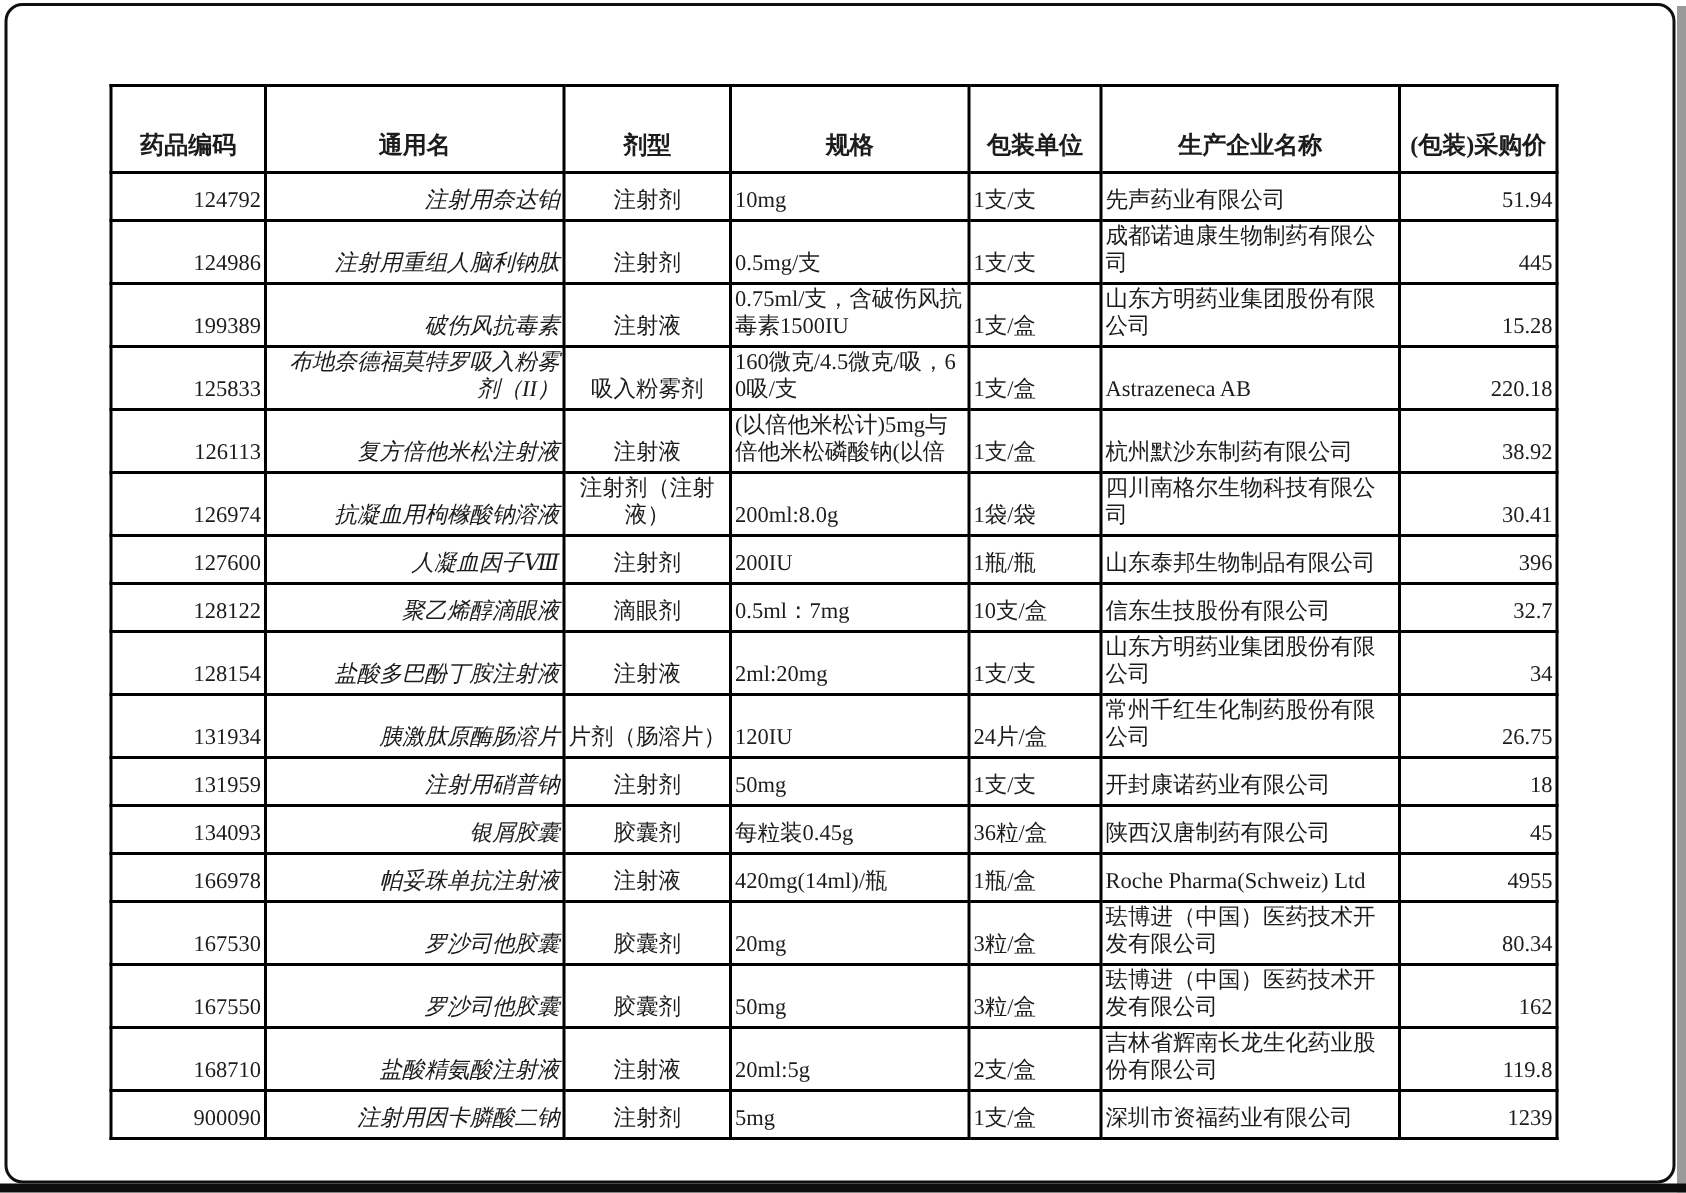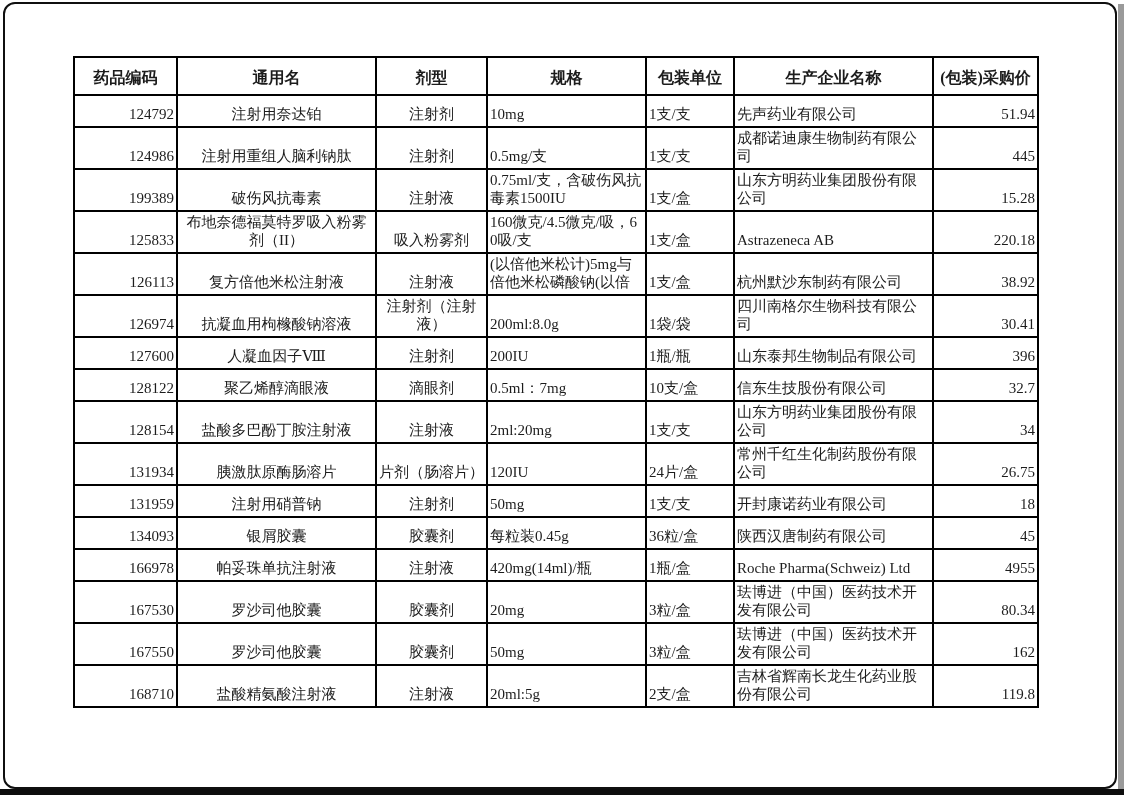--- a/index.html
+++ b/index.html
@@ -26,30 +26,30 @@
   }
   table.sheet th, table.sheet td {
     border:2px solid #000;
     vertical-align:bottom;
     box-sizing:border-box;
     overflow:hidden;
     word-break:break-all;
     padding:1px 2px 3px 2px;
   }
   table.sheet th {
-    height:38px; font-weight:bold; font-size:16px;
+    height:58px; font-weight:bold; font-size:16px;
     text-align:center; padding-bottom:7px;
   }
   table.sheet td { height:32px; }
   
   col.w0{width:103px;} col.w1{width:199px;} col.w2{width:111px;}
   col.w3{width:159px;} col.w4{width:88px;}  col.w5{width:199px;} col.w6{width:105px;}
   
   td:nth-child(1){ text-align:right; }
-  td:nth-child(2){ text-align:center; padding-left:2px; padding-right:1px; }
+  td:nth-child(2){ text-align:right; padding-left:2px; padding-right:1px;font-style:italic; }
   td:nth-child(3){ text-align:center; }
   td:nth-child(4){ text-align:left; padding-left:1px; padding-right:6px; }
   td:nth-child(5){ text-align:left; }
   td:nth-child(6){ text-align:left; padding-left:2px; padding-right:1px; }
   td:nth-child(7){ text-align:right; padding-right:3px; }
 </style>
 </head>
 <body>
 
 <div class="edge-right"></div>
@@ -215,15 +215,24 @@
         </tr>
         <tr>
           <td>168710</td>
           <td>盐酸精氨酸注射液</td>
           <td>注射液</td>
           <td>20ml:5g</td>
           <td>2支/盒</td>
           <td>吉林省辉南长龙生化药业股份有限公司</td>
           <td>119.8</td>
         </tr>
+        <tr>
+          <td>900090</td>
+          <td>注射用因卡膦酸二钠</td>
+          <td>注射剂</td>
+          <td>5mg</td>
+          <td>1支/盒</td>
+          <td>深圳市资福药业有限公司</td>
+          <td>1239</td>
+        </tr>
       </tbody>
   </table>
 </div>
 
 </body></html>

